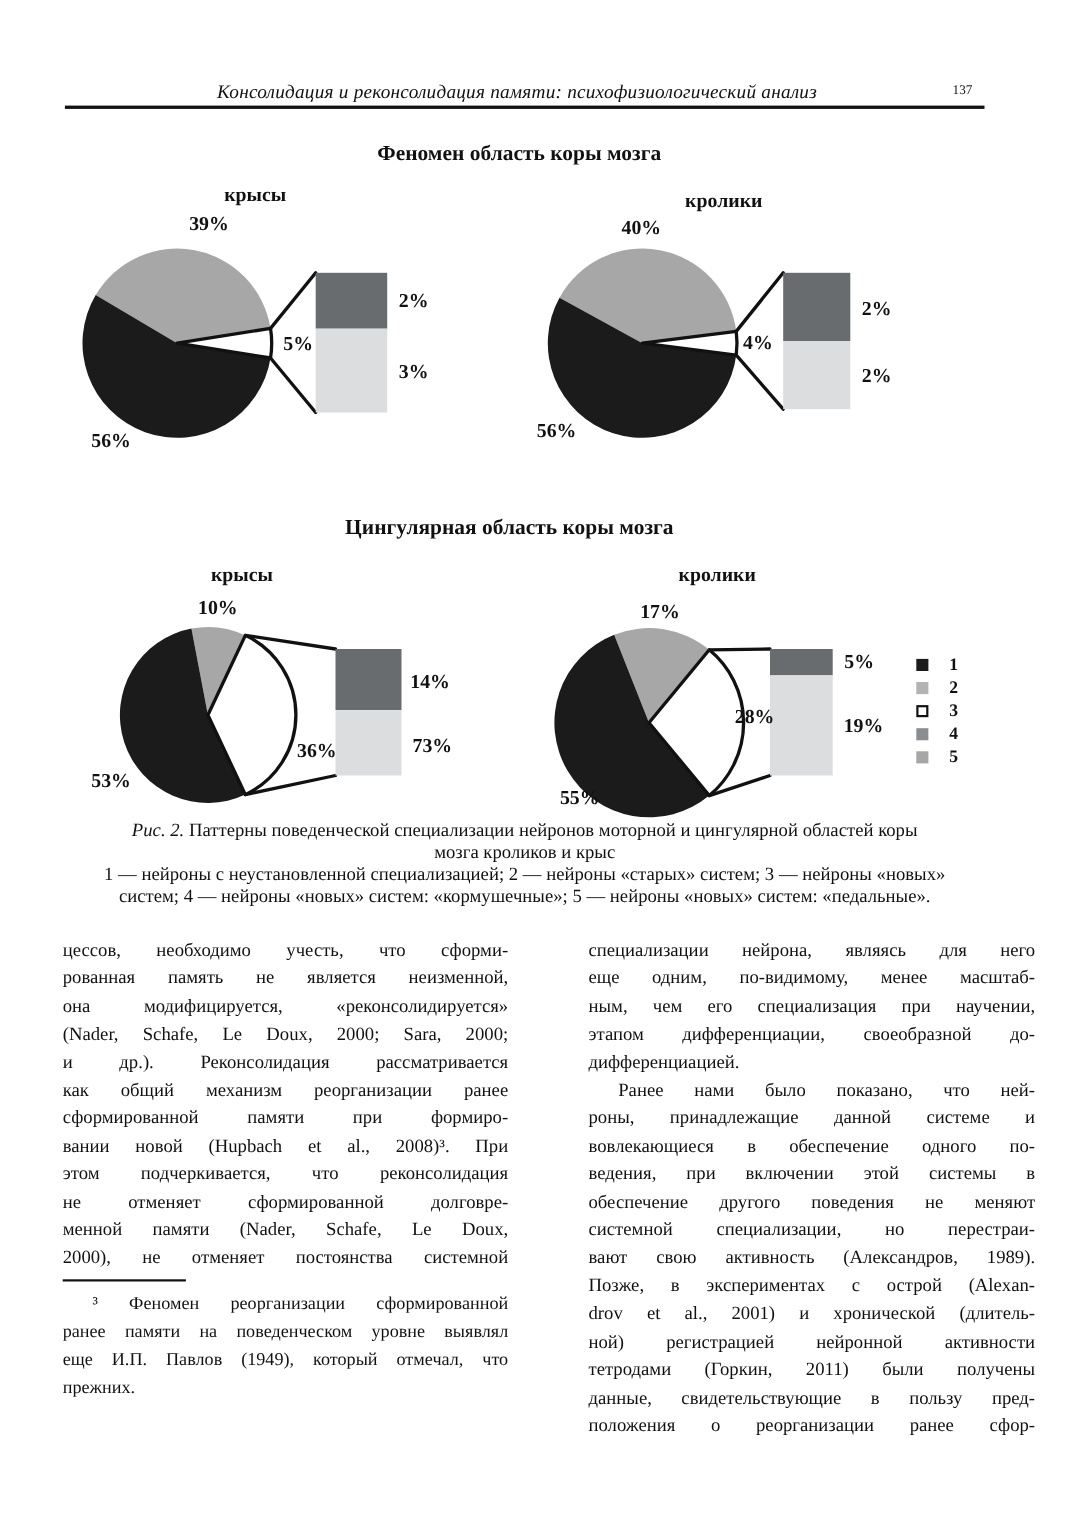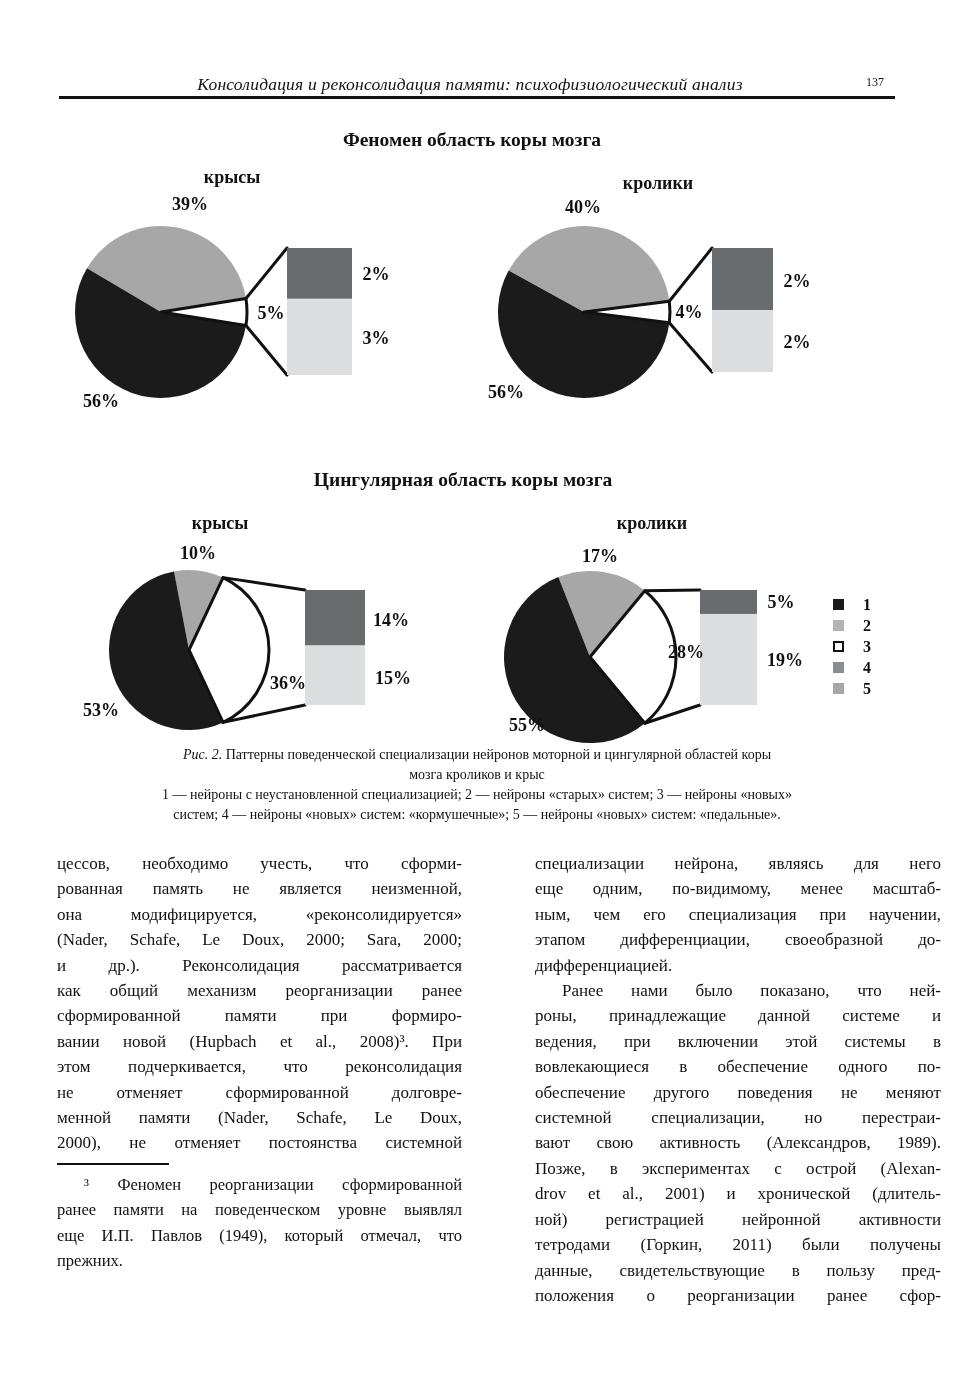--- a/index.html
+++ b/index.html
@@ -6,21 +6,21 @@
   .page{position:relative;width:974px;height:1388px;background:#ffffff;
         font-family:"Liberation Serif",serif;color:#111;overflow:hidden;margin:0 auto;}
   .abs{position:absolute;}
   .ctr{transform:translate(-50%,-50%);white-space:nowrap;}
   .hdr-title{font-style:italic;font-size:17.5px;letter-spacing:.2px;}
   .pagenum{font-size:12px;}
   .rule{background:#111;}
   .sec-title{font-weight:bold;font-size:19.5px;}
   .grp{font-weight:bold;font-size:18px;}
   .pct{font-weight:bold;font-size:18px;}
-  .caption{left:57px;top:745px;width:840px;font-size:14px;line-height:20px;text-align:center;}
+  .caption{left:57px;top:745px;width:840px;font-size:17px;line-height:20px;text-align:center;}
   .caption .fig-label{font-style:italic;}
   .col{font-size:17px;line-height:25.4px;}
   .ln{text-align:justify;text-align-last:justify;}
   .ln.end{text-align-last:left;}
   .ln.ind{text-indent:27px;}
   .fnote{font-size:16.5px;line-height:25.4px;}
   .legend{left:833px;top:594px;}
   .lg-row{height:21px;display:flex;align-items:center;}
   .lg-sq{width:11px;height:11px;margin-right:19px;box-sizing:border-box;background:#888;}
   .lg-sq.bordered{border:2.5px solid #111;background:#fff;}
@@ -82,21 +82,21 @@
   <div class="abs ctr pct" style="left:506px;top:392px;">56%</div>
   <div class="abs ctr pct" style="left:689px;top:312px;">4%</div>
   <div class="abs ctr pct" style="left:797px;top:281px;">2%</div>
   <div class="abs ctr pct" style="left:797px;top:342px;">2%</div>
 
   <div class="abs ctr grp" style="left:220px;top:523px;">крысы</div>
   <div class="abs ctr pct" style="left:198px;top:553px;">10%</div>
   <div class="abs ctr pct" style="left:101px;top:710px;">53%</div>
   <div class="abs ctr pct" style="left:288px;top:651px;margin-top:32px;">36%</div>
   <div class="abs ctr pct" style="left:391px;top:620px;">14%</div>
-  <div class="abs ctr pct" style="left:393px;top:678px;">15%</div>
+  <div class="abs ctr pct" style="left:393px;top:678px;">73%</div>
 
   <div class="abs ctr grp" style="left:652px;top:523px;">кролики</div>
   <div class="abs ctr pct" style="left:600px;top:556px;">17%</div>
   <div class="abs ctr pct" style="left:527px;top:725px;">55%</div>
   <div class="abs ctr pct" style="left:686px;top:652px;">28%</div>
   <div class="abs ctr pct" style="left:781px;top:602px;">5%</div>
   <div class="abs ctr pct" style="left:785px;top:660px;">19%</div>
 
   <div class="abs legend">
     <div class="lg-row">
@@ -144,22 +144,22 @@
   </div>
 
   <div class="abs col" style="left:490px;top:851px;width:406px;margin-left:45px;">
     <div class="ln">специализации нейрона, являясь для него</div>
     <div class="ln">еще одним, по-видимому, менее масштаб-</div>
     <div class="ln">ным, чем его специализация при научении,</div>
     <div class="ln">этапом дифференциации, своеобразной до-</div>
     <div class="ln end">дифференциацией.</div>
     <div class="ln ind">Ранее нами было показано, что ней-</div>
     <div class="ln">роны, принадлежащие данной системе и</div>
+    <div class="ln">вовлекающиеся в обеспечение одного по-</div>
     <div class="ln">ведения, при включении этой системы в</div>
-    <div class="ln">вовлекающиеся в обеспечение одного по-</div>
     <div class="ln">обеспечение другого поведения не меняют</div>
     <div class="ln">системной специализации, но перестраи-</div>
     <div class="ln">вают свою активность (Александров, 1989).</div>
     <div class="ln">Позже, в экспериментах с острой (Alexan-</div>
     <div class="ln">drov et al., 2001) и хронической (длитель-</div>
     <div class="ln">ной) регистрацией нейронной активности</div>
     <div class="ln">тетродами (Горкин, 2011) были получены</div>
     <div class="ln">данные, свидетельствующие в пользу пред-</div>
     <div class="ln">положения о реорганизации ранее сфор-</div>
   </div>

